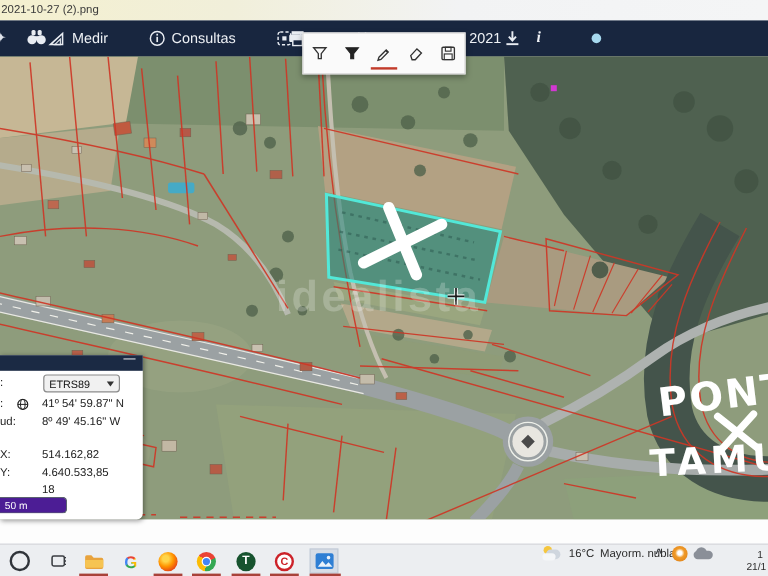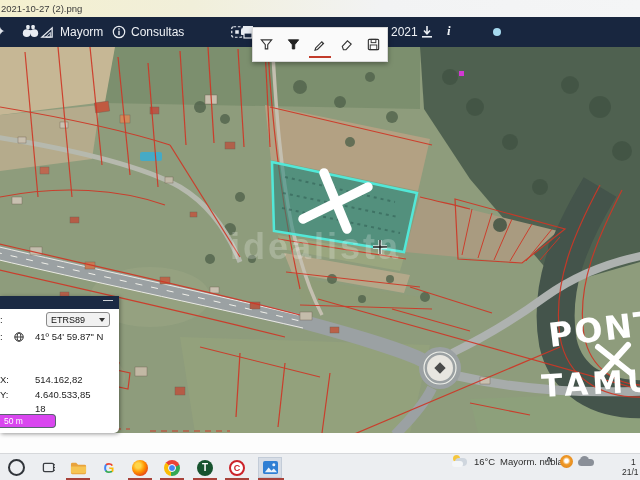--- a/index.html
+++ b/index.html
@@ -30,26 +30,26 @@
 
   
   .panel{position:absolute;left:0;top:296px;width:119px;height:137px;z-index:20;
     box-shadow:1px 1px 4px rgba(0,0,0,.4);border-radius:0 0 5px 0;background:#fff;}
   .panel-title{height:13px;background:#1b2a44;position:relative;}
   .panel-min{position:absolute;right:6px;top:-2px;color:#fff;font-size:10px;}
   .panel-body{position:relative;height:124px;font-size:9.5px;color:#1c1c1c;}
   .prow{position:absolute;left:0;width:119px;height:13px;}
   .plab{position:absolute;left:0;top:0;white-space:nowrap;}
   .pval{position:absolute;left:35px;top:0;white-space:nowrap;}
-  .dropdown{position:absolute;left:46px;top:-2px;width:54px;height:13px;background:#f1f1f1;
+  .dropdown{position:absolute;left:36px;top:-2px;width:54px;height:13px;background:#f1f1f1;
     border:1px solid #8a8a8a;border-radius:3px;font-size:9px;color:#111;
     display:flex;align-items:center;justify-content:space-between;padding:0 4px;}
   .caret{width:0;height:0;border-left:3px solid transparent;border-right:3px solid transparent;
     border-top:4px solid #333;}
-  .scalebar{position:absolute;left:0;top:414px;width:56px;height:14px;background:#d946ef;
+  .scalebar{position:absolute;left:0;top:414px;width:56px;height:14px;background:#4c1d95;
     border:1px solid #5a6170;border-left:none;border-radius:0 4px 4px 0;color:#fff;
     font-size:8.5px;line-height:13px;padding-left:4px;z-index:25;box-sizing:border-box;}
 
   
   .gapstrip{position:absolute;left:0;top:433px;width:640px;height:20px;background:#fdfdfd;}
 
   
   .taskbar{position:absolute;left:0;top:453px;width:640px;height:27px;background:#eceef1;
     border-top:1px solid #d6d8db;}
   .tb-icon{position:absolute;top:3px;width:24px;height:21px;display:flex;align-items:center;justify-content:center;}
@@ -102,24 +102,24 @@
     </svg>
   </span>
 
   <div class="nav-item abs" style="left:40px;top:8px;">
     <span>
       <svg width="15" height="13" viewBox="0 0 16 14">
         <path d="M2,12 L13,12 L13,2 Z" fill="none" stroke="#e8ecf2" stroke-width="1.4"></path>
         <path d="M6,12 L11,12 L11,7 Z" fill="none" stroke="#e8ecf2" stroke-width="1"></path>
       </svg>
     </span>
-    <span>Mayorm</span>
-  </div>
-
-  <div class="nav-item abs" style="left:112px;top:8px;">
+    <span>Medir</span>
+  </div>
+
+  <div class="nav-item abs" style="left:124px;top:8px;">
     <span>
       <svg width="14" height="14" viewBox="0 0 16 16">
         <circle cx="8" cy="8" r="6.5" fill="none" stroke="#e8ecf2" stroke-width="1.4"></circle>
         <rect x="7.2" y="6.5" width="1.6" height="5" fill="#e8ecf2"></rect>
         <rect x="7.2" y="3.6" width="1.6" height="1.7" fill="#e8ecf2"></rect>
       </svg>
     </span>
     <span>Consultas</span>
   </div>
 
@@ -376,20 +376,24 @@
     </div>
     <div class="prow" style="top:22px;">
       <span class="plab">:</span>
       <svg width="10" height="10" viewBox="0 0 12 12" style="position:absolute;left:14px;top:1px;">
         <circle cx="6" cy="6" r="5" fill="none" stroke="#222" stroke-width="1.2"></circle>
         <ellipse cx="6" cy="6" rx="2.3" ry="5" fill="none" stroke="#222" stroke-width="1"></ellipse>
         <path d="M1,6 H11" stroke="#222" stroke-width="1"></path>
       </svg>
       <span class="pval">41º 54' 59.87" N</span>
     </div>
+    <div class="prow" style="top:37px;">
+      <span class="plab">ud:</span>
+      <span class="pval">8º 49' 45.16" W</span>
+    </div>
     <div class="prow" style="top:65px;">
       <span class="plab">X:</span>
       <span class="pval">514.162,82</span>
     </div>
     <div class="prow" style="top:80px;">
       <span class="plab">Y:</span>
       <span class="pval">4.640.533,85</span>
     </div>
     <div class="prow" style="top:94px;">
       <span class="pval">18</span>

